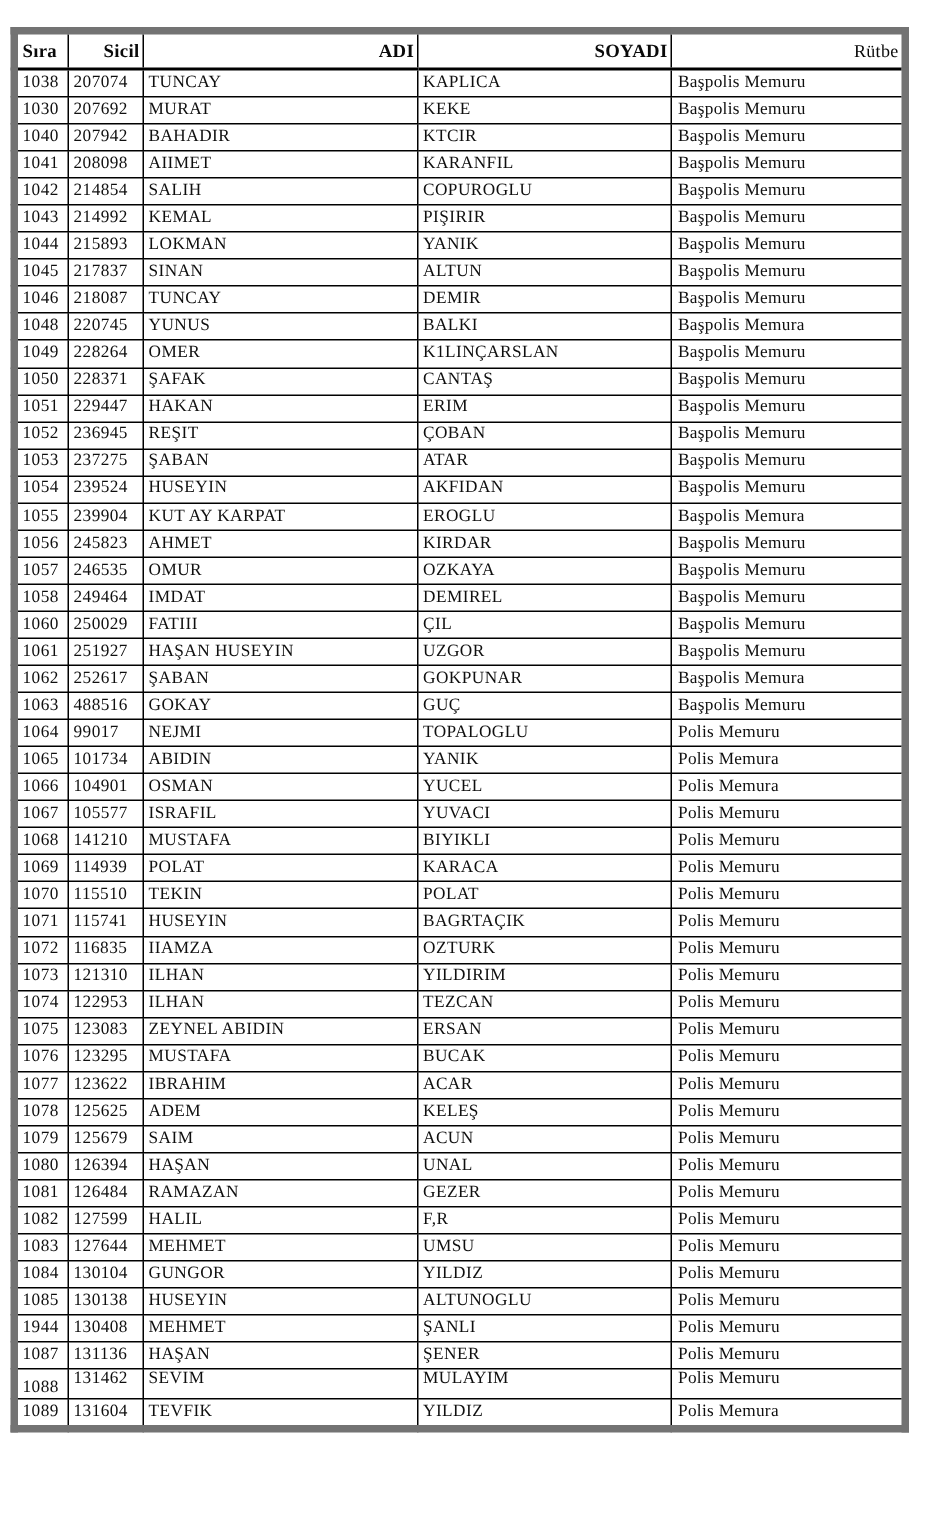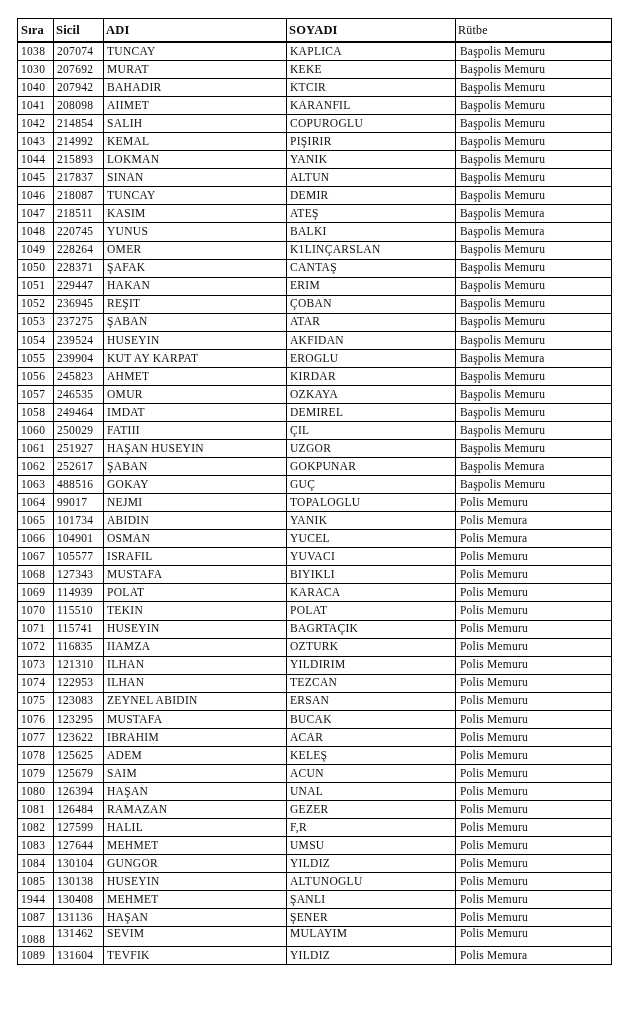--- a/index.html
+++ b/index.html
@@ -11,40 +11,40 @@
     position: relative;
     width: 620px;
     height: 1010px;
     background: #ffffff;
     overflow: hidden;
     font-family: "Liberation Serif", "DejaVu Serif", serif;
     color: #111111;
   }
   table.roster {
     position: absolute;
-    left: 17px;
+    left: 7px;
     top: 18px;
     width: 594px;
     border-collapse: collapse;
     table-layout: fixed;
-    border: 1px solid #737373;
+    border: 5px solid #737373;
   }
   table.roster col.c-sira   { width: 36px; }
   table.roster col.c-sicil  { width: 50px; }
   table.roster col.c-adi    { width: 183px; }
   table.roster col.c-soyadi { width: 169px; }
   table.roster col.c-rutbe  { width: 156px; }
 
   table.roster th {
     border: 1px solid #000000;
     border-bottom: 2px solid #000000;
     height: 22px;
     font-size: 12.5px;
     font-weight: bold;
-    text-align: left;
+    text-align: right;
     padding: 0 2px;
     letter-spacing: 0.2px;
     color: #0a0a0a;
   }
   table.roster th.h-sira { text-align: left; padding-left: 3px; }
   table.roster th.light  { font-weight: normal; font-size: 12px; }
 
   table.roster td {
     border: 1px solid #000000;
     height: 17.05px;
@@ -143,27 +143,20 @@
           <td class="col-rutbe">Başpolis Memuru</td>
         </tr>
         <tr>
           <td class="col-sira">1046</td>
           <td class="col-sicil">218087</td>
           <td class="col-adi">TUNCAY</td>
           <td class="col-soyadi">DEMIR</td>
           <td class="col-rutbe">Başpolis Memuru</td>
         </tr>
         <tr>
-          <td class="col-sira">1047</td>
-          <td class="col-sicil">218511</td>
-          <td class="col-adi">KASIM</td>
-          <td class="col-soyadi">ATEŞ</td>
-          <td class="col-rutbe">Başpolis Memura</td>
-        </tr>
-        <tr>
           <td class="col-sira">1048</td>
           <td class="col-sicil">220745</td>
           <td class="col-adi">YUNUS</td>
           <td class="col-soyadi">BALKI</td>
           <td class="col-rutbe">Başpolis Memura</td>
         </tr>
         <tr>
           <td class="col-sira">1049</td>
           <td class="col-sicil">228264</td>
           <td class="col-adi">OMER</td>
@@ -284,21 +277,21 @@
         </tr>
         <tr>
           <td class="col-sira">1067</td>
           <td class="col-sicil">105577</td>
           <td class="col-adi">ISRAFIL</td>
           <td class="col-soyadi">YUVACI</td>
           <td class="col-rutbe">Polis Memuru</td>
         </tr>
         <tr>
           <td class="col-sira">1068</td>
-          <td class="col-sicil">127343</td>
+          <td class="col-sicil">141210</td>
           <td class="col-adi">MUSTAFA</td>
           <td class="col-soyadi">BIYIKLI</td>
           <td class="col-rutbe">Polis Memuru</td>
         </tr>
         <tr>
           <td class="col-sira">1069</td>
           <td class="col-sicil">114939</td>
           <td class="col-adi">POLAT</td>
           <td class="col-soyadi">KARACA</td>
           <td class="col-rutbe">Polis Memuru</td>

